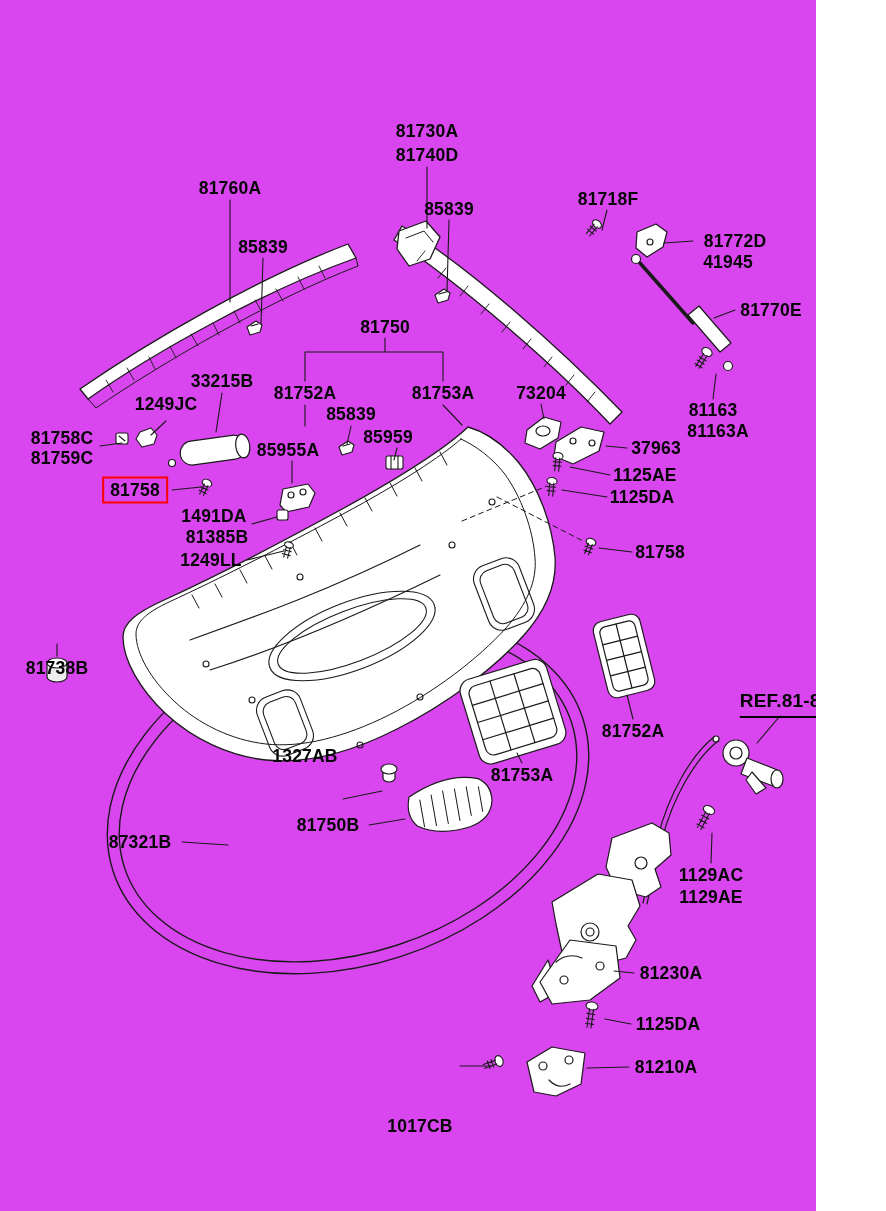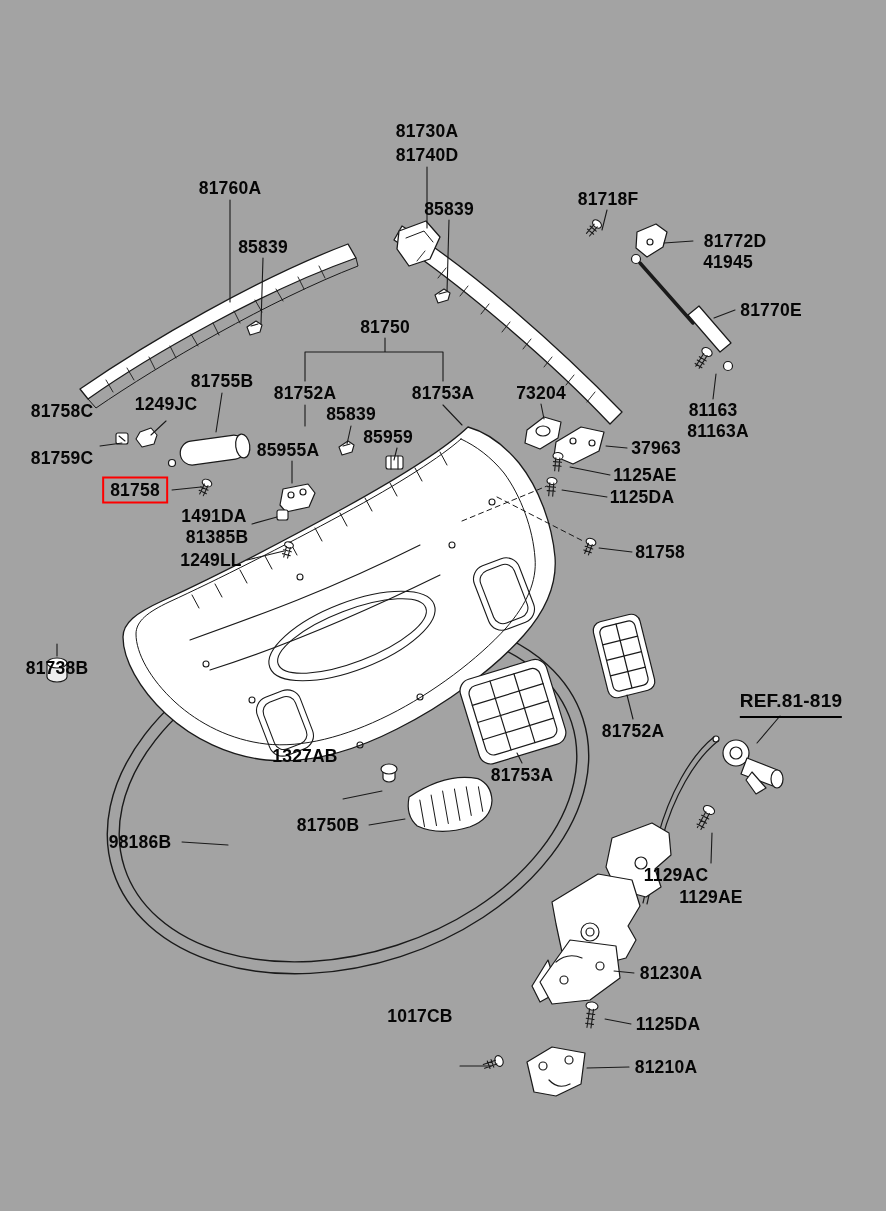--- a/index.html
+++ b/index.html
@@ -1,21 +1,21 @@
 <!DOCTYPE html>
 <html><head>
 <meta charset="utf-8">
 <style>
   * { box-sizing: border-box; }
   html,body { margin:0; padding:0; background:#ffffff; }
   .stage {
     position: relative;
-    width: 886px;
+    width: 816px;
     height: 1211px;
-    background: #a3a3a3;
+    background: #d946ef;
     font-family: "Liberation Sans", sans-serif;
     overflow: hidden;
   }
   svg.art { position:absolute; left:0; top:0; }
   .lbl {
     position: absolute;
     transform: translate(-50%, -50%);
     font-weight: 700;
     font-size: 17.5px;
     color: #060606;
@@ -326,45 +326,45 @@
   <div class="lbl" style="left:230px;top:188px">81760A</div>
   <div class="lbl" style="left:263px;top:247px">85839</div>
   <div class="lbl" style="left:449px;top:209px">85839</div>
   <div class="lbl" style="left:608px;top:199px">81718F</div>
   <div class="lbl" style="left:735px;top:241px">81772D</div>
   <div class="lbl" style="left:728px;top:262px">41945</div>
   <div class="lbl" style="left:771px;top:310px">81770E</div>
   <div class="lbl" style="left:385px;top:327px">81750</div>
   <div class="lbl" style="left:305px;top:393px">81752A</div>
   <div class="lbl" style="left:443px;top:393px">81753A</div>
-  <div class="lbl" style="left:222px;top:381px">81755B</div>
+  <div class="lbl" style="left:222px;top:381px">33215B</div>
   <div class="lbl" style="left:351px;top:414px">85839</div>
   <div class="lbl" style="left:388px;top:437px">85959</div>
   <div class="lbl" style="left:166px;top:404px">1249JC</div>
-  <div class="lbl" style="left:62px;top:411px">81758C</div>
+  <div class="lbl" style="left:62px;top:438px">81758C</div>
   <div class="lbl" style="left:62px;top:458px">81759C</div>
   <div class="lbl boxed" style="left:135px;top:490px">81758</div>
   <div class="lbl" style="left:288px;top:450px">85955A</div>
   <div class="lbl" style="left:541px;top:393px">73204</div>
   <div class="lbl" style="left:656px;top:448px">37963</div>
   <div class="lbl" style="left:645px;top:475px">1125AE</div>
   <div class="lbl" style="left:642px;top:497px">1125DA</div>
   <div class="lbl" style="left:713px;top:410px">81163</div>
   <div class="lbl" style="left:718px;top:431px">81163A</div>
   <div class="lbl" style="left:214px;top:516px">1491DA</div>
   <div class="lbl" style="left:217px;top:537px">81385B</div>
   <div class="lbl" style="left:211px;top:560px">1249LL</div>
   <div class="lbl" style="left:660px;top:552px">81758</div>
   <div class="lbl" style="left:57px;top:668px">81738B</div>
   <div class="lbl" style="left:633px;top:731px">81752A</div>
   <div class="lbl underline" style="left:791px;top:704px">REF.81-819</div>
   <div class="lbl" style="left:522px;top:775px">81753A</div>
   <div class="lbl" style="left:305px;top:756px">1327AB</div>
   <div class="lbl" style="left:328px;top:825px">81750B</div>
-  <div class="lbl" style="left:140px;top:842px">98186B</div>
-  <div class="lbl" style="left:676px;top:875px">1129AC</div>
+  <div class="lbl" style="left:140px;top:842px">87321B</div>
+  <div class="lbl" style="left:711px;top:875px">1129AC</div>
   <div class="lbl" style="left:711px;top:897px">1129AE</div>
   <div class="lbl" style="left:671px;top:973px">81230A</div>
   <div class="lbl" style="left:668px;top:1024px">1125DA</div>
-  <div class="lbl" style="left:420px;top:1016px">1017CB</div>
+  <div class="lbl" style="left:420px;top:1126px">1017CB</div>
   <div class="lbl" style="left:666px;top:1067px">81210A</div>
 
 </div>
 
 </body></html>

